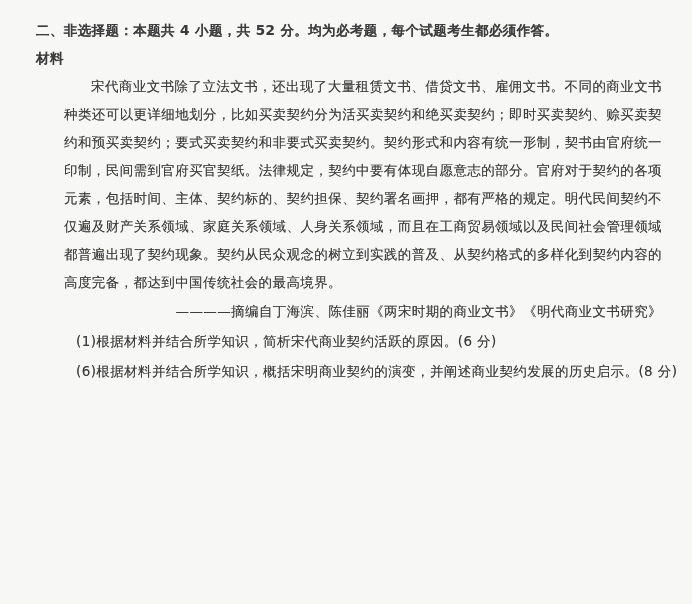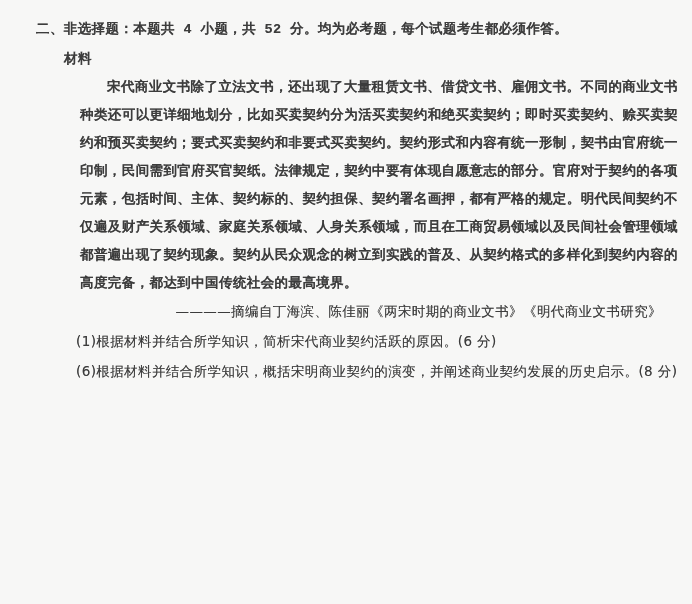--- a/index.html
+++ b/index.html
@@ -19,42 +19,39 @@
     color: #3c3c3c;
     font-size: 13.5px;
     letter-spacing: 0.4px;
     
     filter: blur(0.35px);
     text-shadow: 0 0 0.5px rgba(70,70,70,0.55);
   }
   .line {
     line-height: 28px;
     white-space: nowrap;
-    font-family: Liberation Mono, monospace;
   }
   .section-header {
     font-weight: 600;
   }
   .q-head {
     font-weight: 600;
   }
   .material-label {
-    margin-left: 28px;
     line-height: 28px;
     font-weight: 600;
   }
   .material-body {
-    margin-left: 44px;
+    margin-left: 28px;
     width: 598px;
     line-height: 28px;
     text-align: justify;
     text-justify: inter-ideograph;
     text-indent: 2em;
     font-style: normal;
-    font-weight: bold;
   }
   .attribution {
     margin-left: 28px;
     width: 598px;
     line-height: 30px;
     text-align: right;
   }
   .question {
     margin-left: 40px;
     width: 600px;

